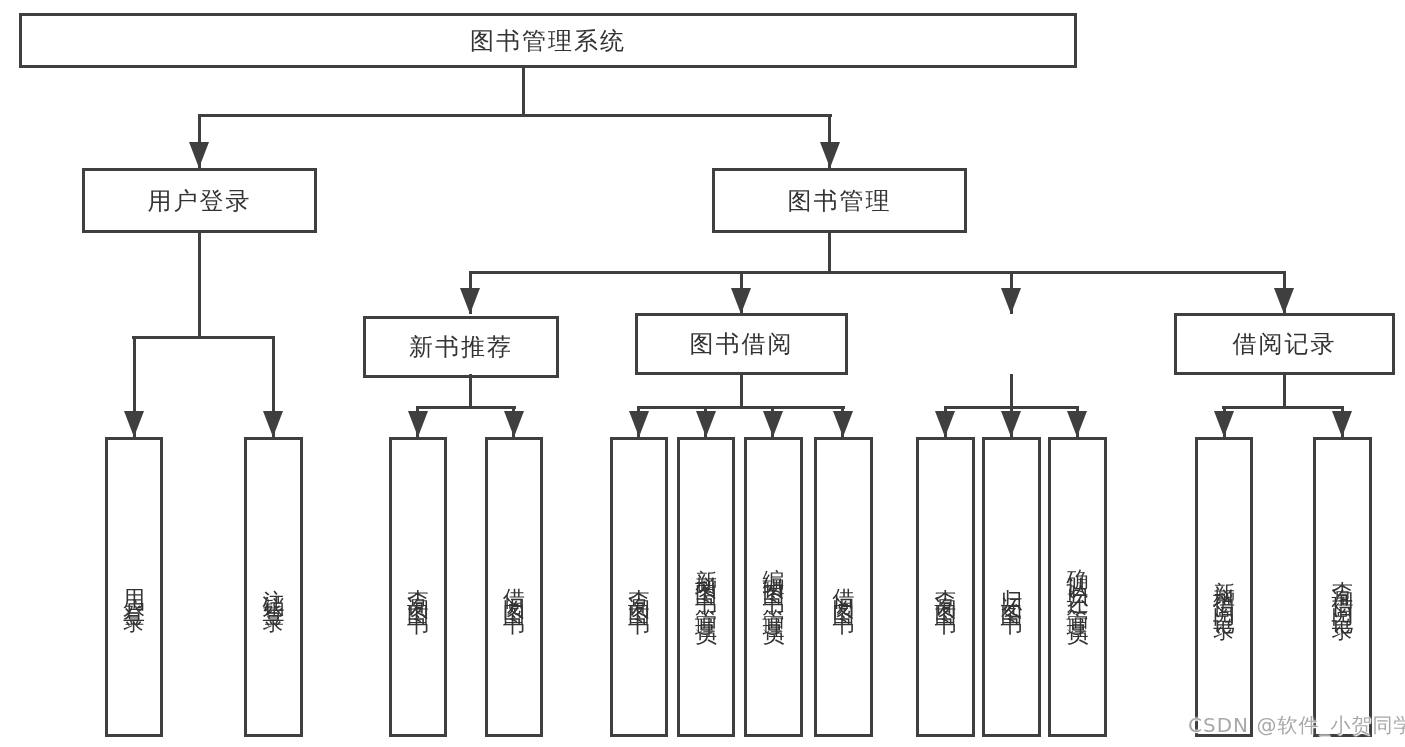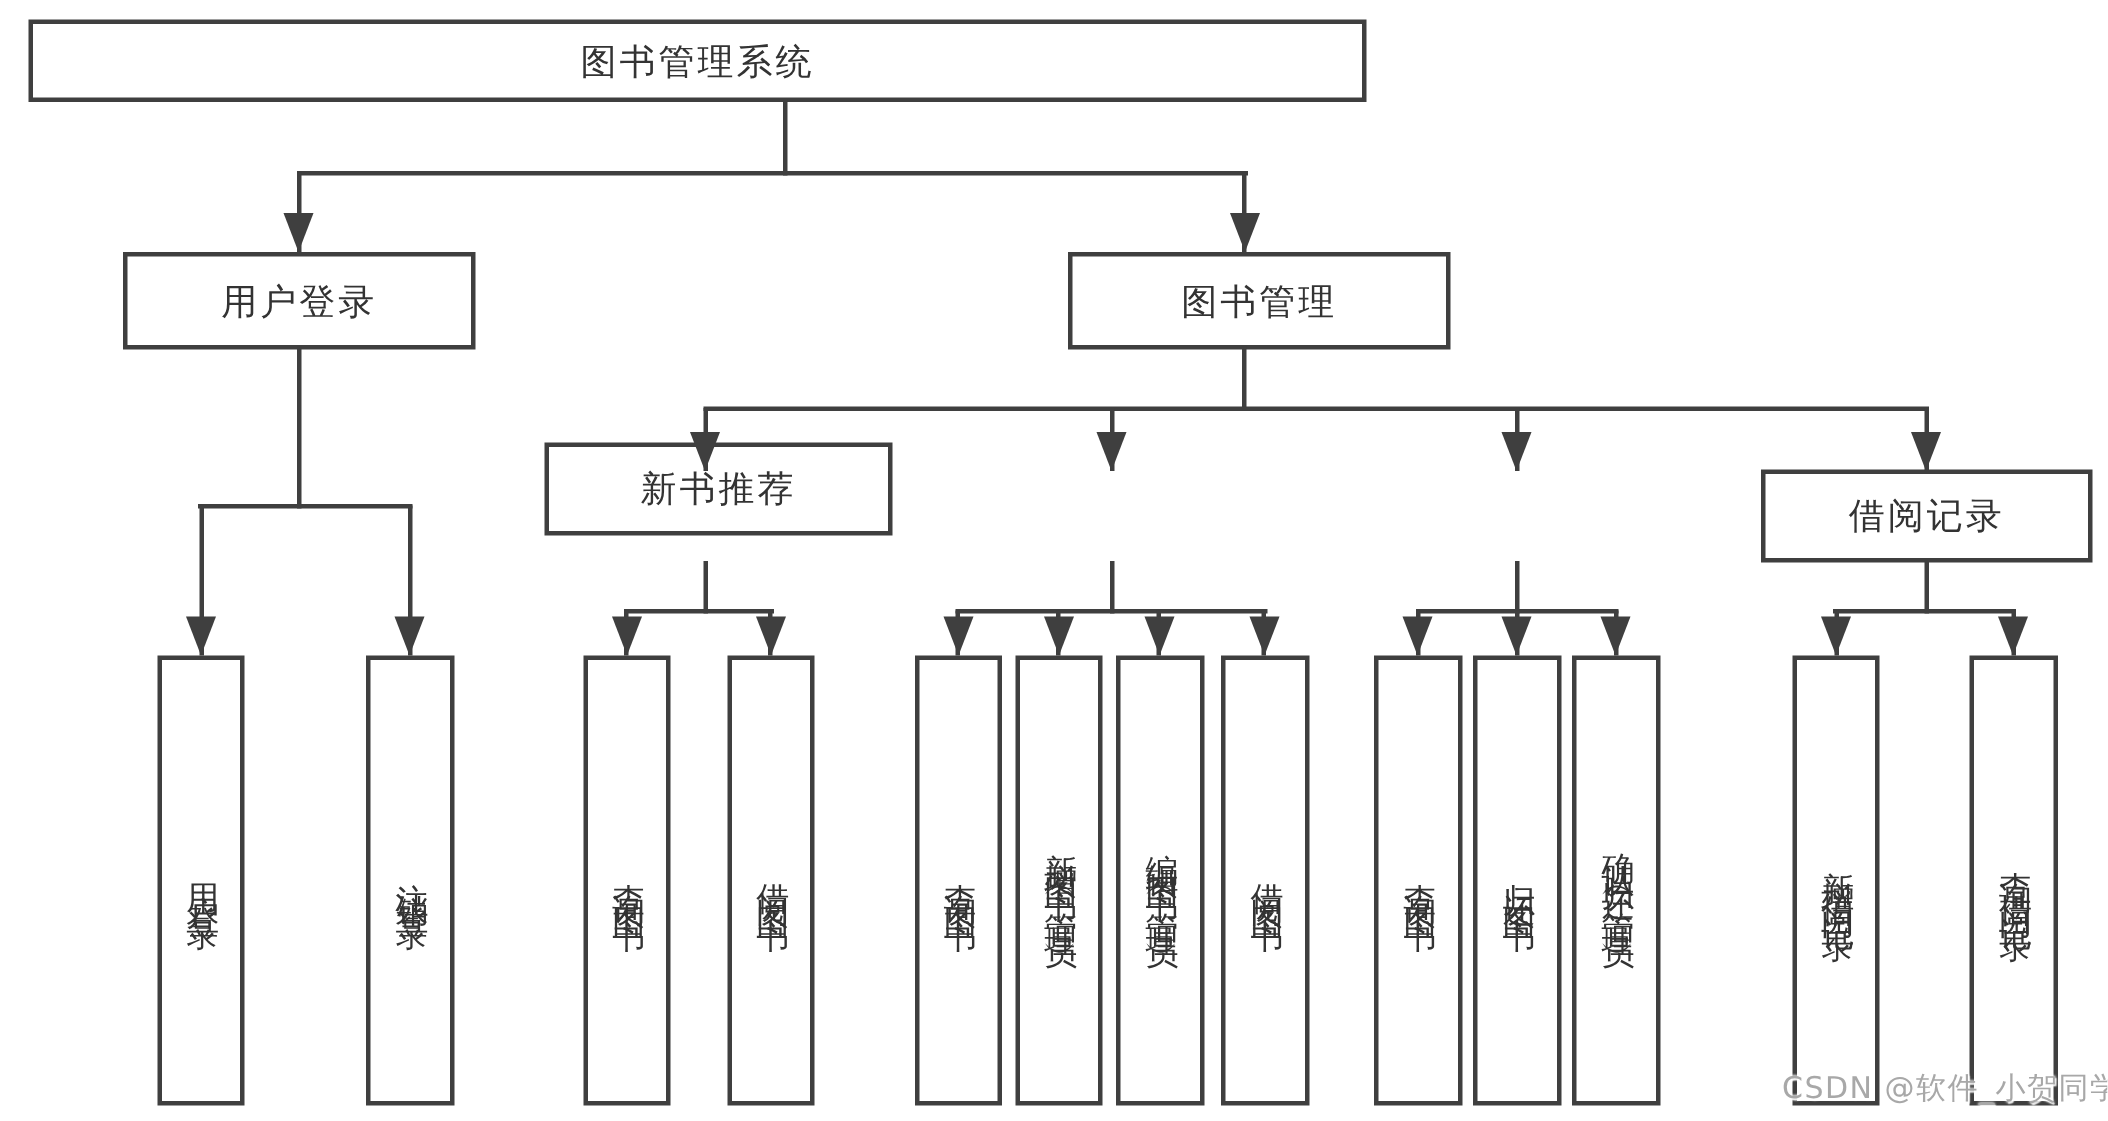--- a/index.html
+++ b/index.html
@@ -63,26 +63,27 @@
     white-space: nowrap;
     z-index: 6;
     text-shadow: 0 0 2px #ffffff, 0 0 2px #ffffff, 1px 1px 1px #ffffff;
   }
 </style>
 </head>
 <body>
 
 <div class="canvas">
 
-  <div class="box hbox" style="left:19px;top:13px;width:892px;height:55px">图书管理系统</div>
+  <div class="box hbox" style="left:19px;top:13px;width:1058px;height:55px">图书管理系统</div>
 
   <div class="box hbox" style="left:82px;top:168px;width:235px;height:65px">用户登录</div>
   <div class="box hbox" style="left:712px;top:168px;width:255px;height:65px">图书管理</div>
 
-  <div class="box hbox" style="left:363px;top:295px;width:232px;height:62px">新书推荐</div>
+  <div class="box hbox" style="left:363px;top:316px;width:196px;height:62px">新书推荐</div>
+  <div class="box hbox" style="left:635px;top:313px;width:213px;height:62px">图书借阅</div>
   <div class="box hbox" style="left:1174px;top:313px;width:221px;height:62px">借阅记录</div>
 
   <div class="box vbox" style="left:105px;width:58px">
     <span class="vtext">用户登录</span>
   </div>
   <div class="box vbox" style="left:244px;width:59px">
     <span class="vtext">注销登录</span>
   </div>
 
   <div class="box vbox" style="left:389px;width:58px">

